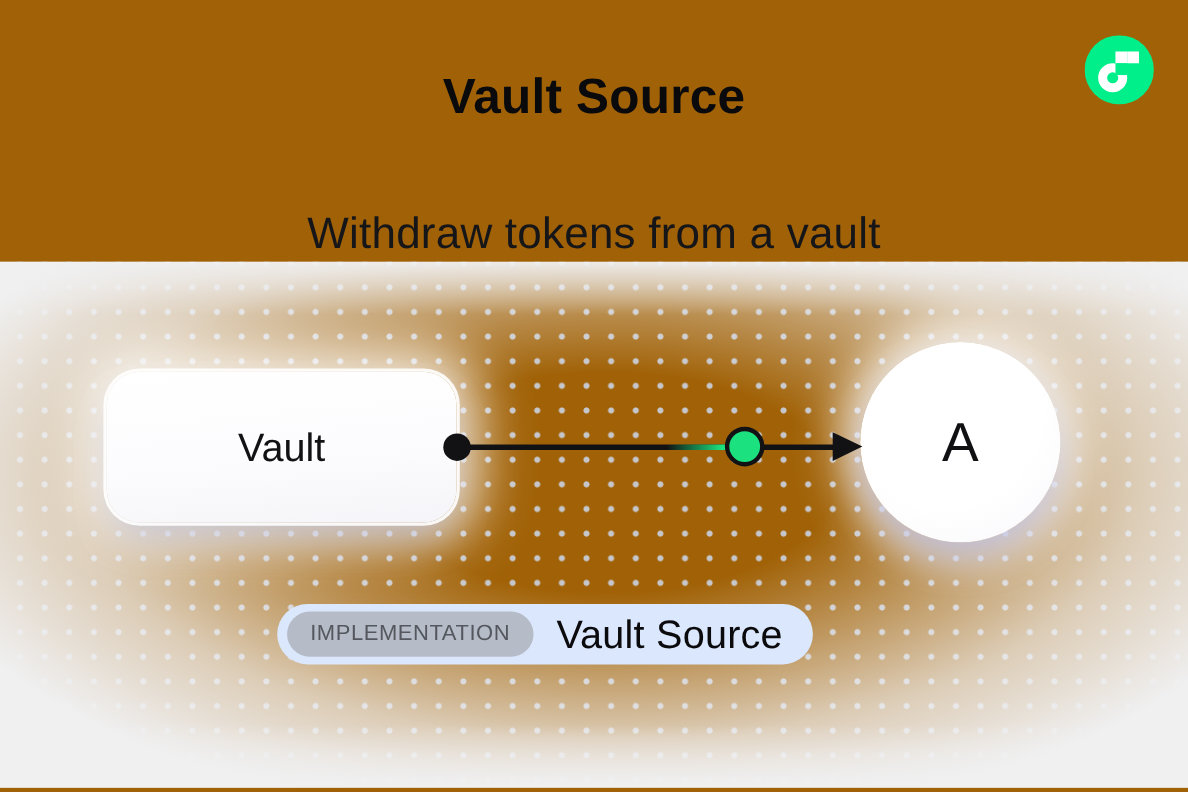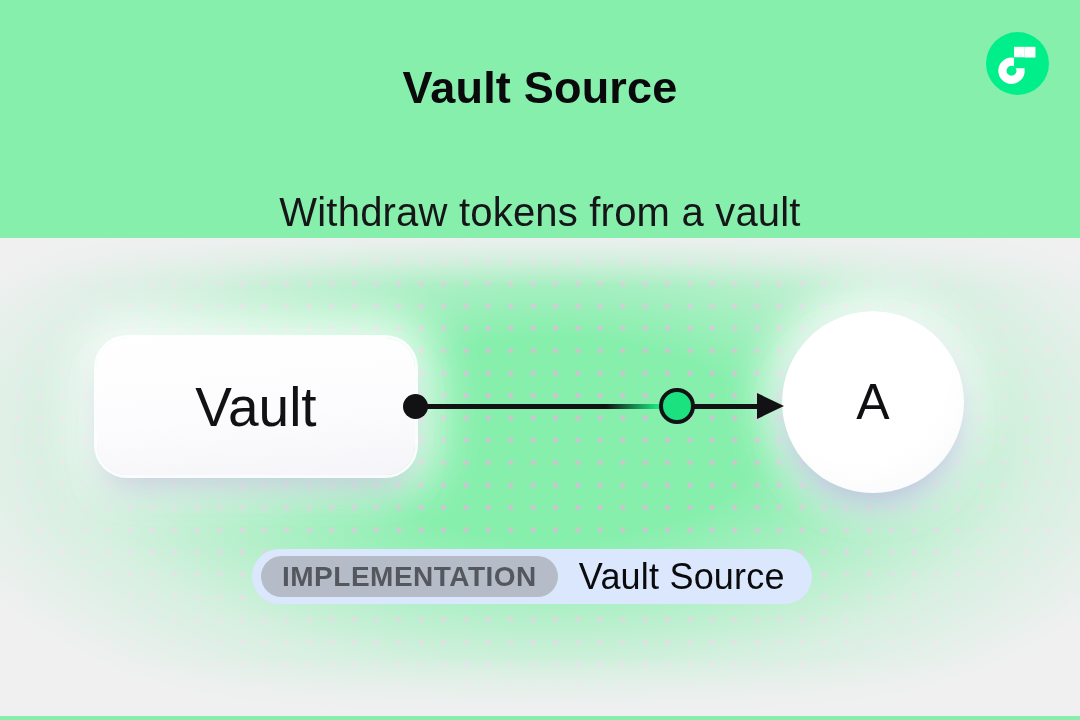--- a/index.html
+++ b/index.html
@@ -5,21 +5,21 @@
   * { margin: 0; padding: 0; box-sizing: border-box; }
   html,body { width: 1080px; height: 720px; }
   body {
     font-family: "Liberation Sans", "DejaVu Sans", sans-serif;
     background: #f0f0f1;
     overflow: hidden;
   }
   .canvas {
     position: relative;
     width: 1080px; height: 720px;
-    background: #86efac;
+    background: #a16207;
     overflow: hidden;
   }
 
   
   .dot-grid {
     position: absolute;
     left: 0; top: 238; top: 238px;
     width: 1080px; height: 478px;
     background-image: radial-gradient(circle, #c6c7cc 2.4px, rgba(198,199,204,0) 3.1px);
     background-size: 22.4px 22.4px;
@@ -67,21 +67,21 @@
     position: absolute;
     left: 97px; top: 338px;
     width: 318px; height: 137px;
     border-radius: 30px;
     background: linear-gradient(175deg, #ffffff 0%, #fcfcfe 55%, #f5f5f9 100%);
     box-shadow:
       0 0 0 3px rgba(255,255,255,0.9),
       0 20px 34px -8px rgba(163,166,199,0.55),
       0 0 48px 20px rgba(255,255,255,0.85);
     display: flex; align-items: center; justify-content: center;
-    font-size: 55px;
+    font-size: 36px;
     color: #121215;
     z-index: 3;
   }
   .account-node {
     position: absolute;
     left: 782px; top: 311px;
     width: 182px; height: 182px;
     border-radius: 50%;
     background: radial-gradient(circle at 42% 35%, #ffffff 55%, #f7f7fb 100%);
     box-shadow:
@@ -146,23 +146,23 @@
     z-index: 3;
   }
   .impl-tag {
     background: #b6bcc7;
     color: #54575e;
     height: 41px;
     border-radius: 21px;
     display: inline-flex;
     align-items: center;
     padding: 0 21px;
-    font-size: 28px;
+    font-size: 20px;
     letter-spacing: 0.5px;
-    font-weight: 700;
+    font-weight: 400;
   }
   .impl-title {
     margin-left: 21px;
     font-size: 36px;
     color: #0b0b0d;
     letter-spacing: 0.2px;
     white-space: nowrap;
   }
 </style>
 </head>

